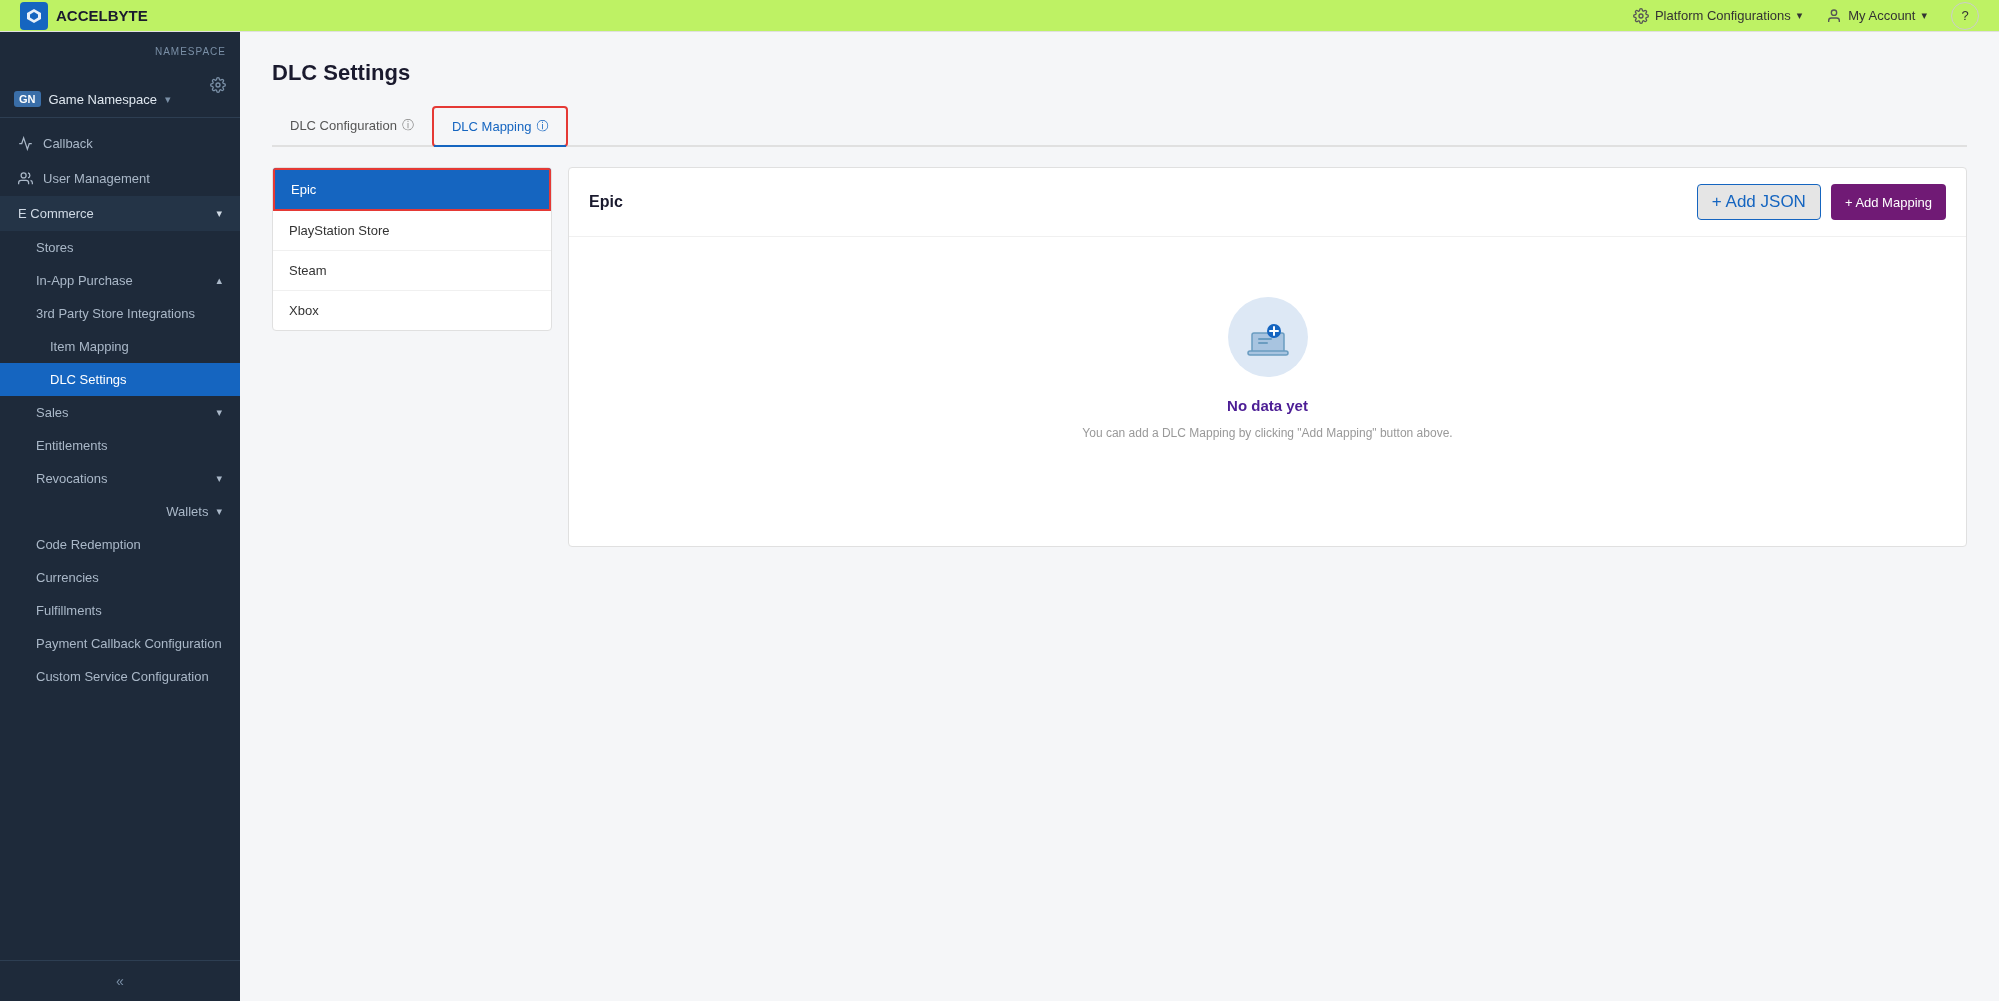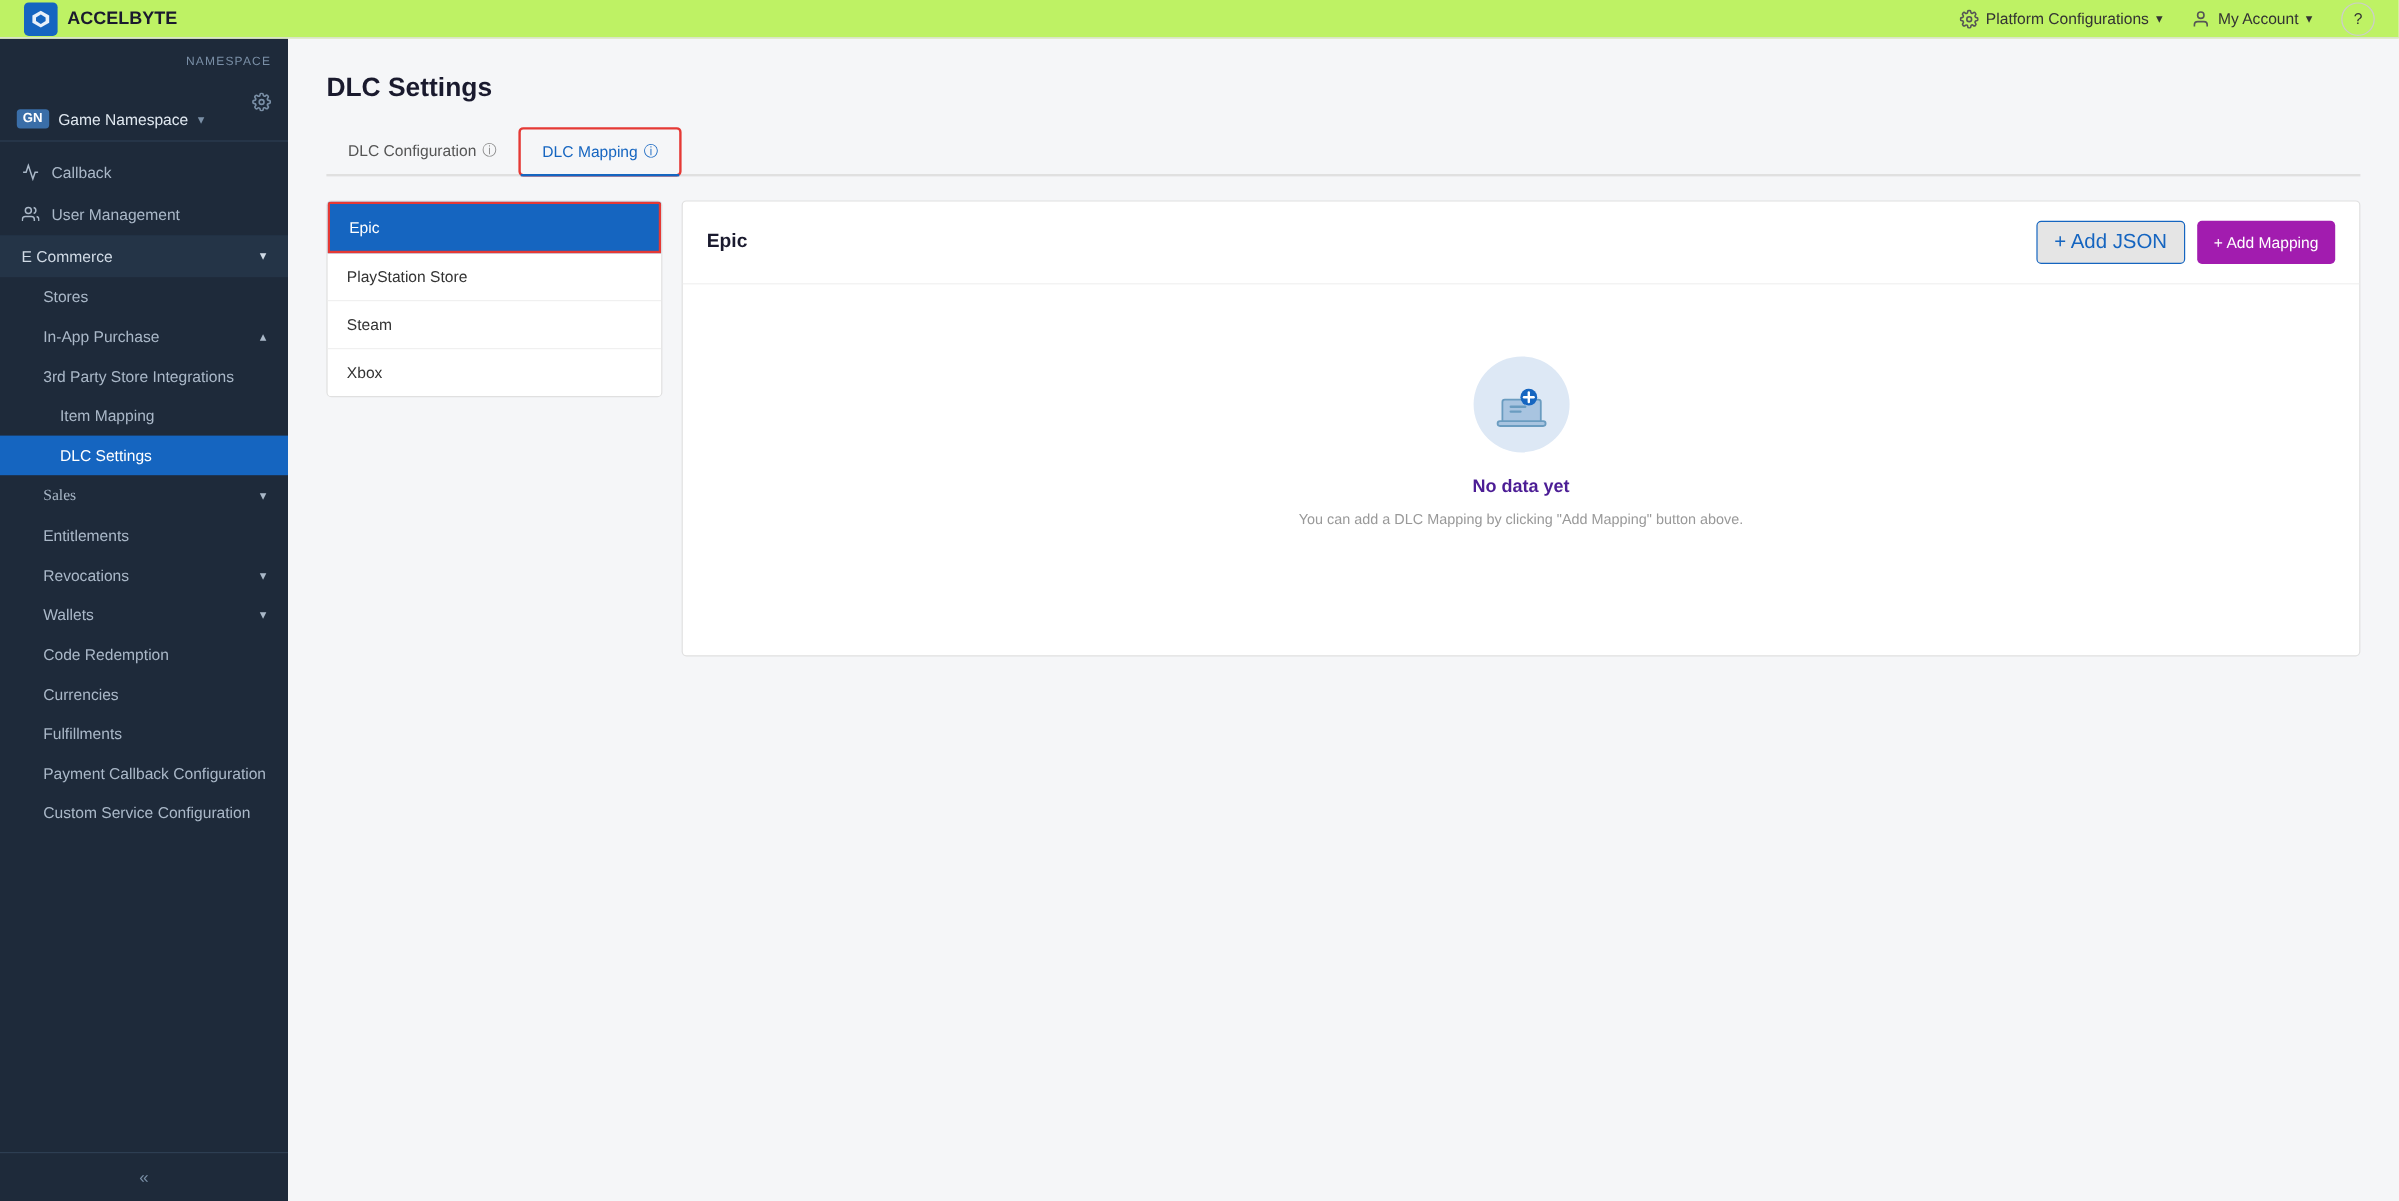--- a/index.html
+++ b/index.html
@@ -232,21 +232,21 @@
       background: #e5e5e5;
       color: #1565c0;
       border-radius: 4px;
       cursor: pointer;
       font-size: 17px;
       display: flex; align-items: flex-end; gap: 5px;
     }
     .btn-primary {
       padding: 7px 14px;
       border: none;
-      background: #a21caf;
+      background: #701a75;
       color: #fff;
       border-radius: 4px;
       cursor: pointer;
       font-size: 13px;
       display: flex; align-items: center; gap: 5px;
     }
 
     
     .empty-state {
       display: flex;
@@ -375,35 +375,35 @@
       </div>
 
       <div class="sidebar-sub-item" style="padding-left:50px;">
         <span>Item Mapping</span>
       </div>
 
       <div class="sidebar-sub-item active" style="padding-left:50px;">
         <span>DLC Settings</span>
       </div>
 
-      <div class="sidebar-sub-item" style="justify-content:space-between;font-family:Liberation Serif, serif;">
+      <div class="sidebar-sub-item" style="justify-content:space-between;">
         <span>Sales</span>
         <span style="font-size:11px;">▾</span>
       </div>
 
       <div class="sidebar-sub-item">
         <span>Entitlements</span>
       </div>
 
       <div class="sidebar-sub-item" style="justify-content:space-between;">
         <span>Revocations</span>
         <span style="font-size:11px;">▾</span>
       </div>
 
-      <div class="sidebar-sub-item" style="justify-content:space-between;">
+      <div class="sidebar-sub-item" style="justify-content:flex-end;">
         <span>Wallets</span>
         <span style="font-size:11px;">▾</span>
       </div>
 
       <div class="sidebar-sub-item">
         <span>Code Redemption</span>
       </div>
 
       <div class="sidebar-sub-item">
         <span>Currencies</span>

